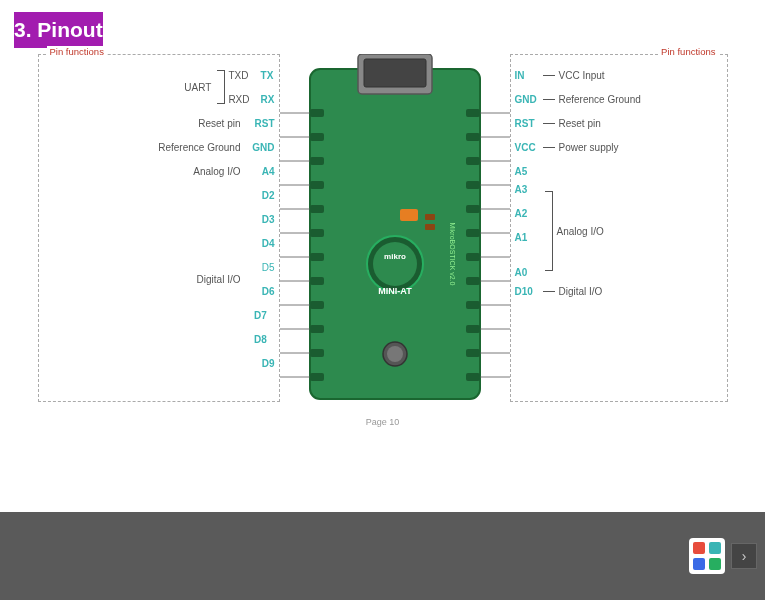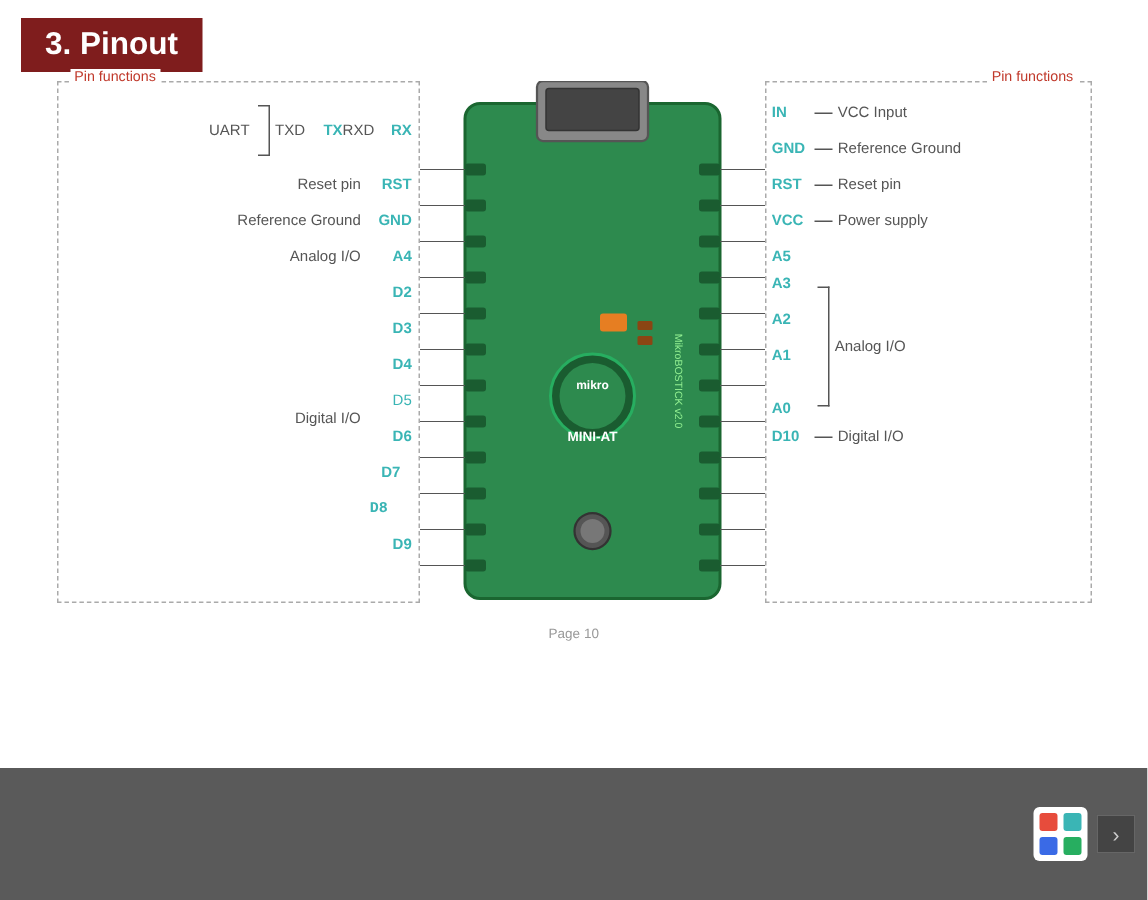--- a/index.html
+++ b/index.html
@@ -10,34 +10,34 @@
       font-family: Arial, sans-serif;
       overflow: hidden;
     }
   </style>
 </head>
 <body>
 
 <div style="position:relative; width:765px; height:600px; background:#fff;">
 
   <div style="padding: 12px 14px 6px 14px;">
-    <div style="background:#7f1d1d; display:inline-block; padding:6px 16px;">
+    <div style="background:#a21caf; display:inline-block; padding:6px 0;">
       <h1 style="color:white; font-size:21px; font-weight:bold;">3. Pinout</h1>
     </div>
   </div>
 
   <div style="display:flex; align-items:flex-start; justify-content:center; padding:0 10px; position:relative; gap:0;">
 
     <div style="border:1.5px dashed #aaa; position:relative; width:242px; min-height:348px; padding:8px 4px 6px 4px; flex-shrink:0;">
       <span style="position:absolute; top:-9px; left:8px; background:white; font-size:9.5px; color:#c0392b; padding:0 3px;">Pin functions</span>
 
       <div style="display:flex; align-items:center; justify-content:flex-end; height:48px; margin-bottom:0;">
         <span style="color:#555; font-size:10px; margin-right:6px;">UART</span>
         <div style="border-top:1px solid #555; border-right:1px solid #555; border-bottom:1px solid #555; width:8px; height:34px; margin-right:3px;"></div>
-        <div style="display:flex; flex-direction:row; gap:0;">
+        <div style="display:flex; flex-direction:column; gap:0;">
           <div style="display:flex; align-items:center; height:24px;">
             <span style="color:#555; font-size:10px; margin-right:3px;">TXD</span>
             <span style="color:#3ab5b5; font-weight:bold; font-size:10px; min-width:22px; text-align:right;">TX</span>
           </div>
           <div style="display:flex; align-items:center; height:24px;">
             <span style="color:#555; font-size:10px; margin-right:3px;">RXD</span>
             <span style="color:#3ab5b5; font-weight:bold; font-size:10px; min-width:22px; text-align:right;">RX</span>
           </div>
         </div>
       </div>
@@ -72,21 +72,21 @@
           <div style="display:flex; align-items:center; height:24px; justify-content:flex-end;">
             <span style="color:#3ab5b5; font-weight:normal; font-size:10px; min-width:28px; text-align:right;">D5</span>
           </div>
           <div style="display:flex; align-items:center; height:24px; justify-content:flex-end;">
             <span style="color:#3ab5b5; font-weight:bold; font-size:10px; min-width:28px; text-align:right;">D6</span>
           </div>
           <div style="display:flex; align-items:center; height:24px; justify-content:flex-end;">
             <span style="color:#3ab5b5; font-weight:bold; font-size:10px; min-width:28px; text-align:center;">D7</span>
           </div>
           <div style="display:flex; align-items:center; height:24px; justify-content:flex-end;">
-            <span style="color:#3ab5b5; font-weight:bold; font-size:10px; min-width:28px; text-align:left;font-family:Liberation Mono, monospace;">D8</span>
+            <span style="color:#3ab5b5; font-weight:bold; font-size:10px; min-width:28px; text-align:center;">D8</span>
           </div>
           <div style="display:flex; align-items:center; height:24px; justify-content:flex-end;">
             <span style="color:#3ab5b5; font-weight:bold; font-size:10px; min-width:28px; text-align:right;">D9</span>
           </div>
         </div>
       </div>
     </div>
 
     <div style="width:230px; flex-shrink:0; display:flex; align-items:center; justify-content:center;">
       <svg width="230" height="360" viewBox="0 0 230 360" xmlns="http://www.w3.org/2000/svg">

